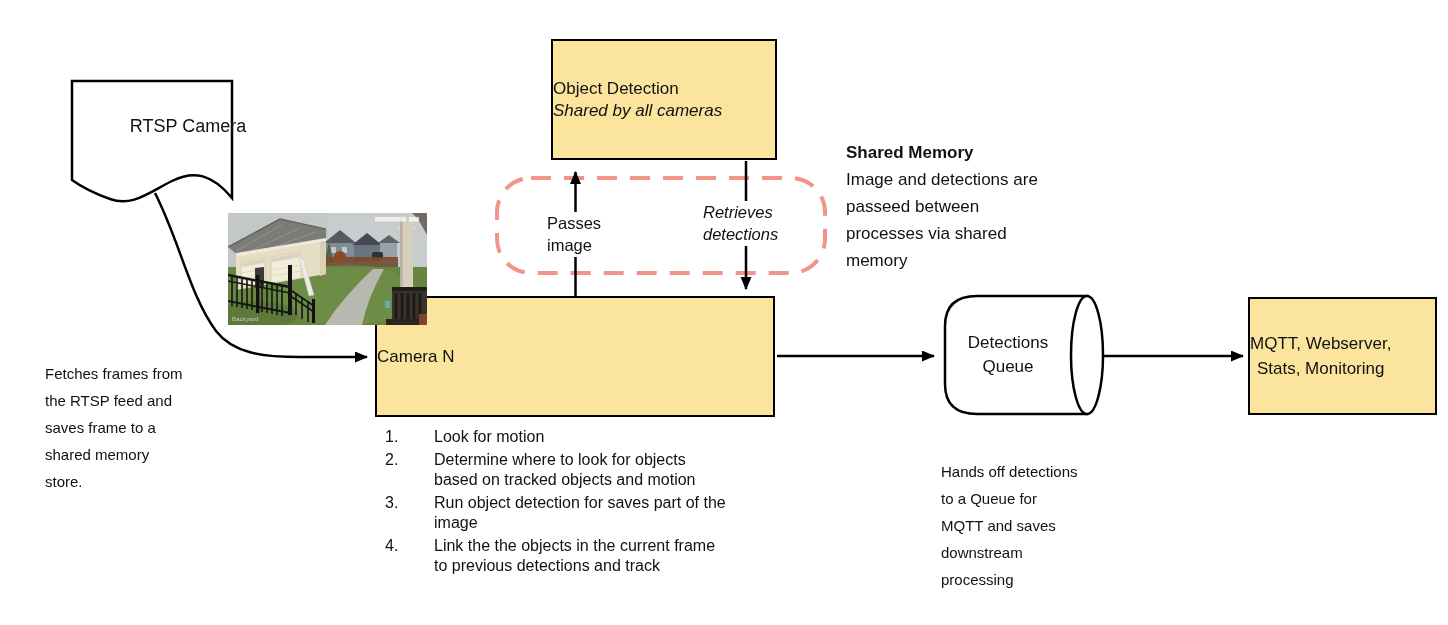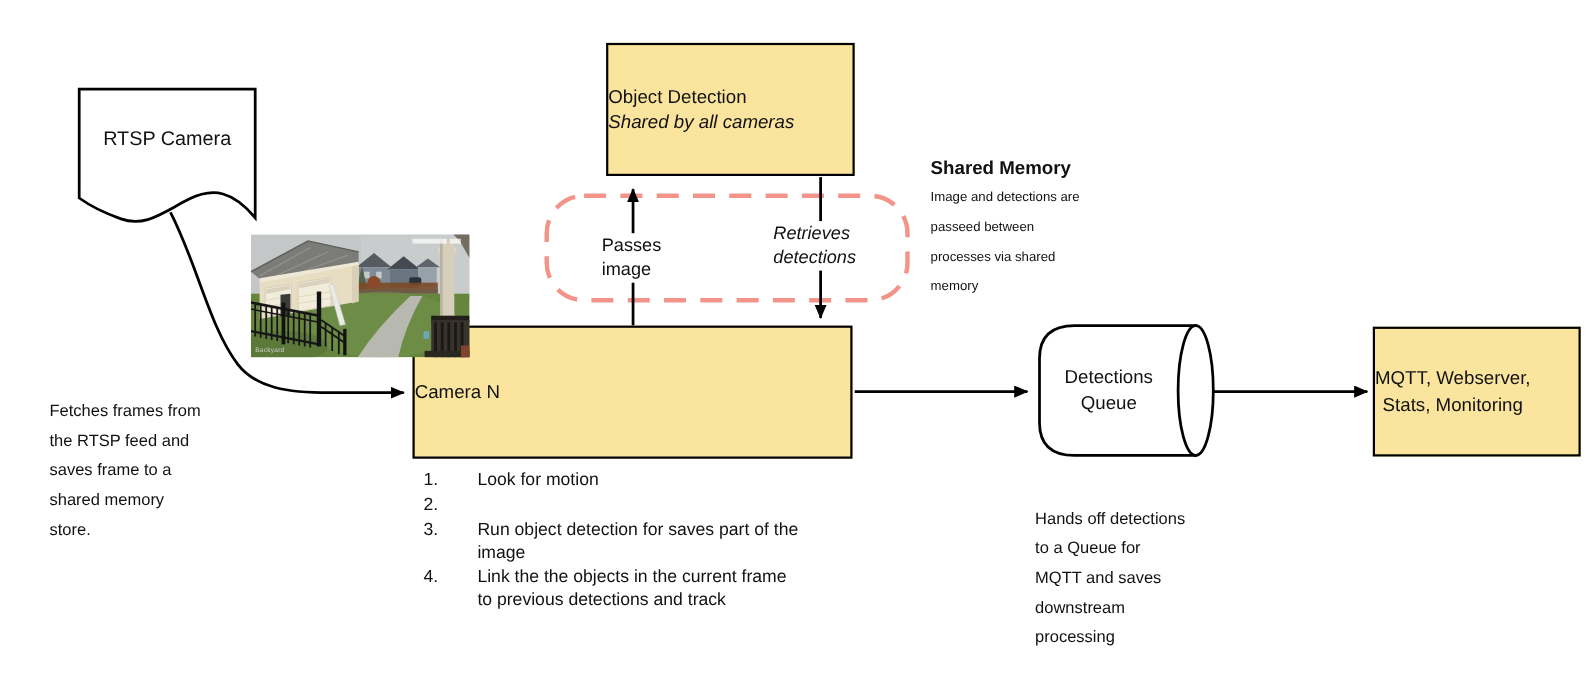--- a/index.html
+++ b/index.html
@@ -79,58 +79,60 @@
 
   <div class="box" style="left:375px;top:296px;width:400px;height:121px;">
     <span class="box-title">Camera N</span>
   </div>
 
   <div class="box" style="left:1248px;top:297px;width:189px;height:118px;">
     <span class="box-label-multi">MQTT, Webserver,
 Stats, Monitoring</span>
   </div>
 
-  <div class="shape-label" style="left:72px;top:116px;width:160px;font-size:18px;">RTSP Camera</div>
+  <div class="shape-label" style="left:72px;top:116px;width:160px;font-size:18px;padding-left:36px;">RTSP Camera</div>
 
   <div class="shape-label" style="left:945px;top:331px;width:126px;font-size:17px;line-height:24px;white-space:pre-line;">Detections
 Queue</div>
 
   <div class="arrow-label" style="left:544px;top:212px;">Passes
 image</div>
 
   <div class="arrow-label" style="left:700px;top:201px;font-style:italic;">Retrieves
 detections</div>
 
   <div class="note" style="left:45px;top:340px;width:240px;">Fetches frames from
 the RTSP feed and
 saves frame to a
 shared memory
 store.</div>
 
   <div style="position:absolute;left:846px;top:139px;width:215px;z-index:4;">
     <div class="note-heading">Shared Memory</div>
-    <div style="font-size:12px;line-height:27px;white-space:pre-line;">Image and detections are
+    <div style="font-size:17px;line-height:27px;white-space:pre-line;">Image and detections are
 passeed between
 processes via shared
 memory</div>
   </div>
 
   <div class="note" style="left:941px;top:438px;width:190px;">Hands off detections
 to a Queue for
 MQTT and saves
 downstream
 processing</div>
 
   <div class="steps">
     <div class="step">
       <span class="step-num">1.</span>
       <span class="step-txt">Look for motion</span>
     </div>
     <div class="step">
       <span class="step-num">2.</span>
+      <span class="step-txt">Determine where to look for objects
+based on tracked objects and motion</span>
     </div>
     <div class="step">
       <span class="step-num">3.</span>
       <span class="step-txt">Run object detection for saves part of the
 image</span>
     </div>
     <div class="step">
       <span class="step-num">4.</span>
       <span class="step-txt">Link the the objects in the current frame
 to previous detections and track</span>

